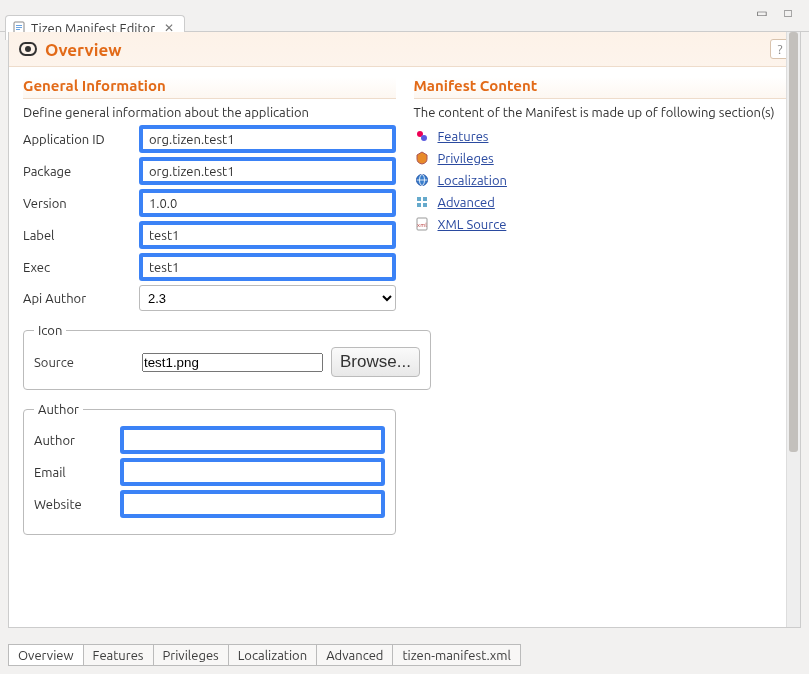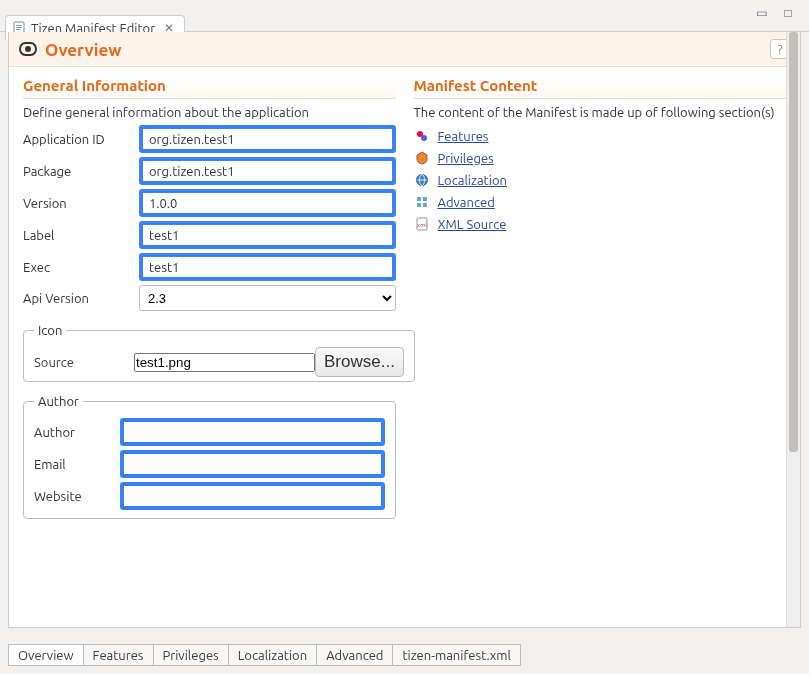--- a/index.html
+++ b/index.html
@@ -128,28 +128,28 @@
   border-radius: 3px;
   padding: 3px 4px;
   font-size: 13px;
   background: #fff;
   height: 26px;
 }
 fieldset {
   border: 1px solid #bbb;
   border-radius: 4px;
   margin-top: 12px;
-  padding: 10px 10px 4px 10px;
+  padding: 10px 10px 12px 10px;
 }
 fieldset legend {
   font-size: 13px;
   padding: 0 4px;
   color: #333;
 }
-.icon-row { display: flex; align-items: center; }
+.icon-row { display: flex; align-items: center; gap: 8px; }
 .icon-row label { width: 100px; }
 .icon-row input { flex: 1; min-width: 0;}
 .browse-btn {
   border: 1px solid #bbb;
   background: linear-gradient(#fafafa,#e8e8e8);
   border-radius: 4px;
   padding: 4px 8px;
   font-size: 17px;
   color: #333;
 }
@@ -284,21 +284,21 @@
       </div>
       <div class="form-row">
         <label>Label</label>
         <input type="text" value="test1" style="">
       </div>
       <div class="form-row">
         <label>Exec</label>
         <input type="text" value="test1" style="">
       </div>
       <div class="form-row">
-        <label>Api Version</label>
+        <label>Api Author</label>
         <select>
           <option>2.3</option>
         </select>
       </div>
 
       <fieldset>
         <legend>Icon</legend>
         <div class="icon-row">
           <label>Source</label>
           <input type="text" value="test1.png" style="">

